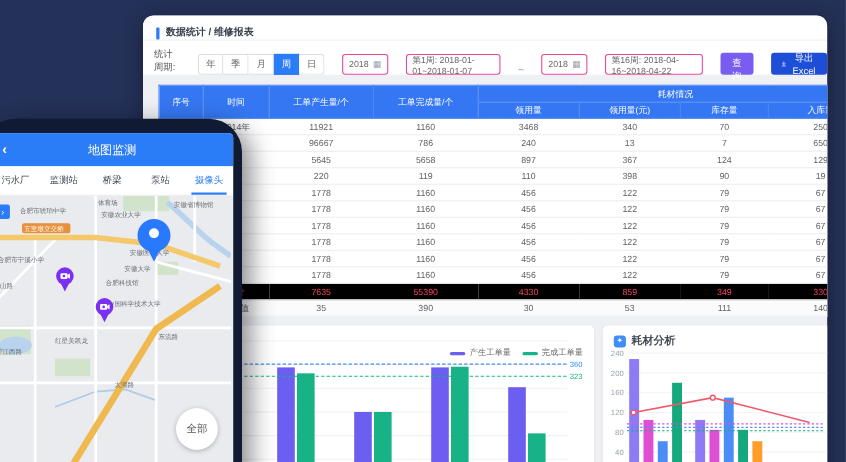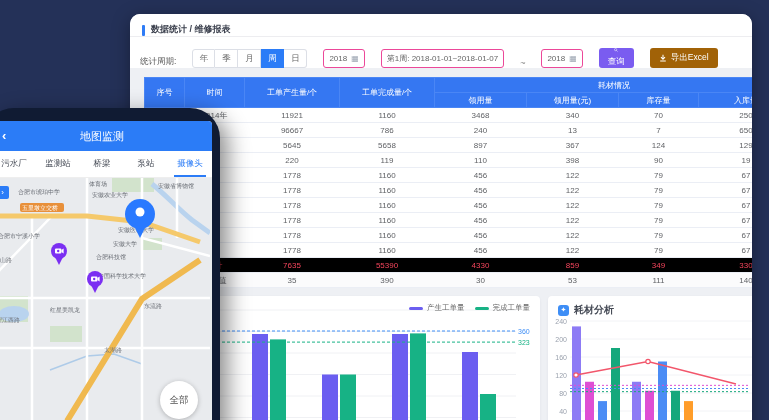--- a/index.html
+++ b/index.html
@@ -21,36 +21,36 @@
   .seg-btn:first-child { border-left:1px solid #dcdfe6; border-radius:3px 0 0 3px; }
   .seg-btn:last-child { border-radius:0 3px 3px 0; }
   .seg-btn.active { background:#2b7cf7; border-color:#2b7cf7; color:#fff; }
   .year-box,.week-box { height:19px; border:1px solid #ec4899; border-radius:3px; background:#fff;
     display:flex; align-items:center; padding:0 5px; font-size:8px; color:#666; gap:4px; }
   .cal-icon { font-size:8px; color:#9aa3b0; }
   .tilde { font-size:9px; color:#888; }
   .btn { height:20px; border:none; border-radius:3px; color:#fff; font-size:8.5px;
     display:flex; align-items:center; gap:4px; padding:0 9px; cursor:pointer; }
   .btn-query { background:#7a5cf0;flex-direction:column; }
-  .btn-export { background:#a16207; }
+  .btn-export { background:#1d4ed8; }
 
   
   .table-wrap { margin:9px 0 0 14px; }
   table { border-collapse:collapse; table-layout:fixed; width:649px; background:#fff; }
   th { background:#3577f2; color:#fff; font-weight:normal; font-size:8px; height:15px; border:1px solid #4a86f5; }
   td { font-size:8px; color:#606266; text-align:center; height:15px; border-bottom:1px solid #ebeef5; background:#fff; }
   tr.sum-row td { color:#f5455c; background:#000000; }
   tr.avg-row td { background:#fbfbfc; }
 
   
   .charts-row { position:absolute; left:0; top:282px; width:100%; display:flex; gap:8px; padding-left:14px; }
   .chart-card { background:#fff; border-radius:4px; position:relative; height:200px; box-shadow:0 1px 3px rgba(30,40,80,.06); }
   .chart-card.left { width:396px; }
   .chart-card.right { width:240px; }
-  .legend { position:absolute; top:7px; right:10px; display:flex; gap:10px; }
+  .legend { position:absolute; top:20px; right:10px; display:flex; gap:10px; }
   .legend-item { display:flex; align-items:center; gap:4px; font-size:7.5px; color:#666; }
   .legend-mark { width:14px; height:3px; border-radius:2px; }
   .chart-title-row { display:flex; align-items:center; gap:5px; padding:7px 0 0 10px; }
   .chart-title-icon { width:11px; height:11px; background:#3e8ef6; border-radius:3px; display:flex;
     align-items:center; justify-content:center; color:#fff; font-size:7px; }
   .chart-title { font-size:10px; color:#454a55; font-weight:bold; }
 
   
   .phone { position:absolute; left:-16px; top:108px; width:236px; height:330px;
     background:#101b33; border-radius:30px 30px 0 0; padding:13px 8px 0 8px;
@@ -61,21 +61,21 @@
     position:relative; font-size:11px; }
   .p-back { position:absolute; left:10px; top:7px; font-size:13px; font-weight:bold; cursor:pointer; }
   .p-tabs { height:27px; background:#fff; display:flex; align-items:stretch; border-bottom:1px solid #eee; }
   .p-tab { flex:1; display:flex; align-items:center; justify-content:center; font-size:8.5px; color:#454a55;
     position:relative; cursor:pointer; }
   .p-tab.active { color:#2b7cf7; }
   .p-tab.active::after { content:""; position:absolute; left:6px; right:6px; bottom:0; height:2px; background:#2b7cf7; }
   .p-map { flex:1; position:relative; background:#e9ebee; overflow:hidden; }
   .expand-btn { position:absolute; left:4px; top:8px; width:13px; height:13px; background:#2b7cf7; color:#fff;
     border-radius:2px; font-size:8px; display:flex; align-items:center; justify-content:center; cursor:pointer; }
-  .all-btn { position:absolute; right:14px; bottom:2px; width:38px; height:38px; background:#fff; border-radius:50%;
+  .all-btn { position:absolute; right:14px; bottom:12px; width:38px; height:38px; background:#fff; border-radius:50%;
     display:flex; align-items:center; justify-content:center; font-size:9.5px; color:#555;
     box-shadow:0 1px 5px rgba(0,0,0,.25); cursor:pointer; }
 </style>
 </head>
 <body>
 
 <div class="stage">
 
   <div class="desktop-card">
 
@@ -97,20 +97,23 @@
         <span>2018</span>
         <span class="cal-icon">▦</span>
       </div>
       <div class="week-box">
         <span>第1周: 2018-01-01~2018-01-07</span>
       </div>
       <span class="tilde">~</span>
       <div class="year-box">
         <span>2018</span>
         <span class="cal-icon">▦</span>
+      </div>
+      <div class="week-box">
+        <span>第16周: 2018-04-16~2018-04-22</span>
       </div>
       <button class="btn btn-query">
         <svg width="8" height="8" viewBox="0 0 10 10">
           <circle cx="4" cy="4" r="2.8" fill="none" stroke="#fff" stroke-width="1.3"></circle>
           <line x1="6.2" y1="6.2" x2="9" y2="9" stroke="#fff" stroke-width="1.3"></line>
         </svg>
         <span>查询</span>
       </button>
       <button class="btn btn-export">
         <svg width="8" height="8" viewBox="0 0 10 10">

